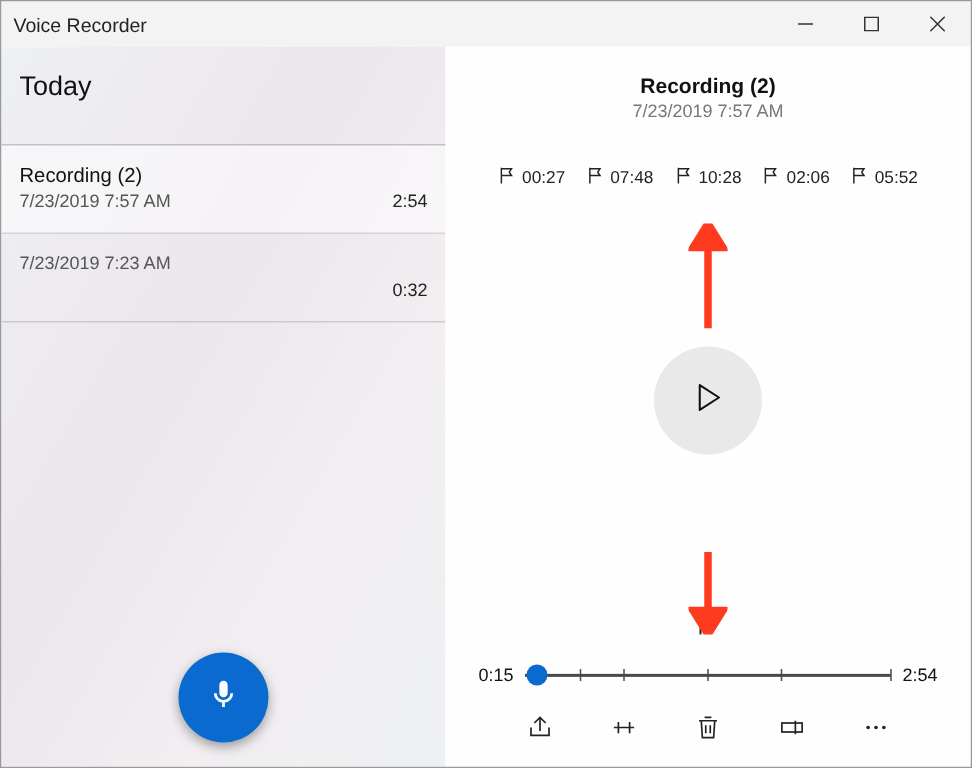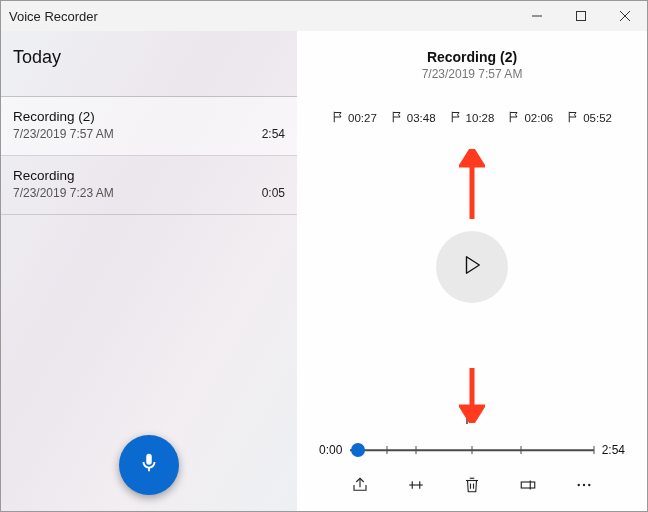--- a/index.html
+++ b/index.html
@@ -81,24 +81,23 @@
       <div class="rec-list">
         <div class="rec-item selected">
           <div class="meta">
             <span class="name">Recording (2)</span>
             <span class="date">7/23/2019 7:57 AM</span>
           </div>
           <span class="dur">2:54</span>
         </div>
         <div class="rec-item">
           <div class="meta">
-            <span class="name">Recording</span>
             <span class="date">7/23/2019 7:23 AM</span>
           </div>
-          <span class="dur">0:05</span>
+          <span class="dur">0:32</span>
         </div>
       </div>
       <div class="record-btn">
         <span>
           <svg viewBox="0 0 24 24">
               <path d="M12 14a3 3 0 0 0 3-3V5a3 3 0 1 0-6 0v6a3 3 0 0 0 3 3zm5-3a5 5 0 0 1-10 0H5a7 7 0 0 0 6 6.9V21h2v-3.1A7 7 0 0 0 19 11h-2z"></path>
             </svg>
         </span>
       </div>
     </div>
@@ -111,21 +110,21 @@
         <div class="marker">
           <span><svg viewBox="0 0 16 16">
                 <path d="M3 1v14M3 2h9l-2 3 2 3H3" fill="none" stroke="#222" stroke-width="1.3"></path>
               </svg></span>
           <span>00:27</span>
         </div>
         <div class="marker">
           <span><svg viewBox="0 0 16 16">
                 <path d="M3 1v14M3 2h9l-2 3 2 3H3" fill="none" stroke="#222" stroke-width="1.3"></path>
               </svg></span>
-          <span>03:48</span>
+          <span>07:48</span>
         </div>
         <div class="marker">
           <span><svg viewBox="0 0 16 16">
                 <path d="M3 1v14M3 2h9l-2 3 2 3H3" fill="none" stroke="#222" stroke-width="1.3"></path>
               </svg></span>
           <span>10:28</span>
         </div>
         <div class="marker">
           <span><svg viewBox="0 0 16 16">
                 <path d="M3 1v14M3 2h9l-2 3 2 3H3" fill="none" stroke="#222" stroke-width="1.3"></path>
@@ -150,21 +149,21 @@
         </div>
       </div>
 
       <div class="flag-center">
         <span><svg viewBox="0 0 16 16">
               <path d="M3 1v14M3 2h9l-2 3 2 3H3" fill="none" stroke="#222" stroke-width="1.3"></path>
             </svg></span>
       </div>
 
       <div class="timeline-wrap">
-        <span>0:00</span>
+        <span>0:15</span>
         <div class="timeline">
           <div class="track"></div>
           <div class="tick" style="left:3%"></div>
           <div class="tick" style="left:15%"></div>
           <div class="tick" style="left:27%"></div>
           <div class="tick" style="left:50%"></div>
           <div class="tick" style="left:70%"></div>
           <div class="tick" style="left:100%"></div>
           <div class="thumb" style="left:3%"></div>
         </div>

